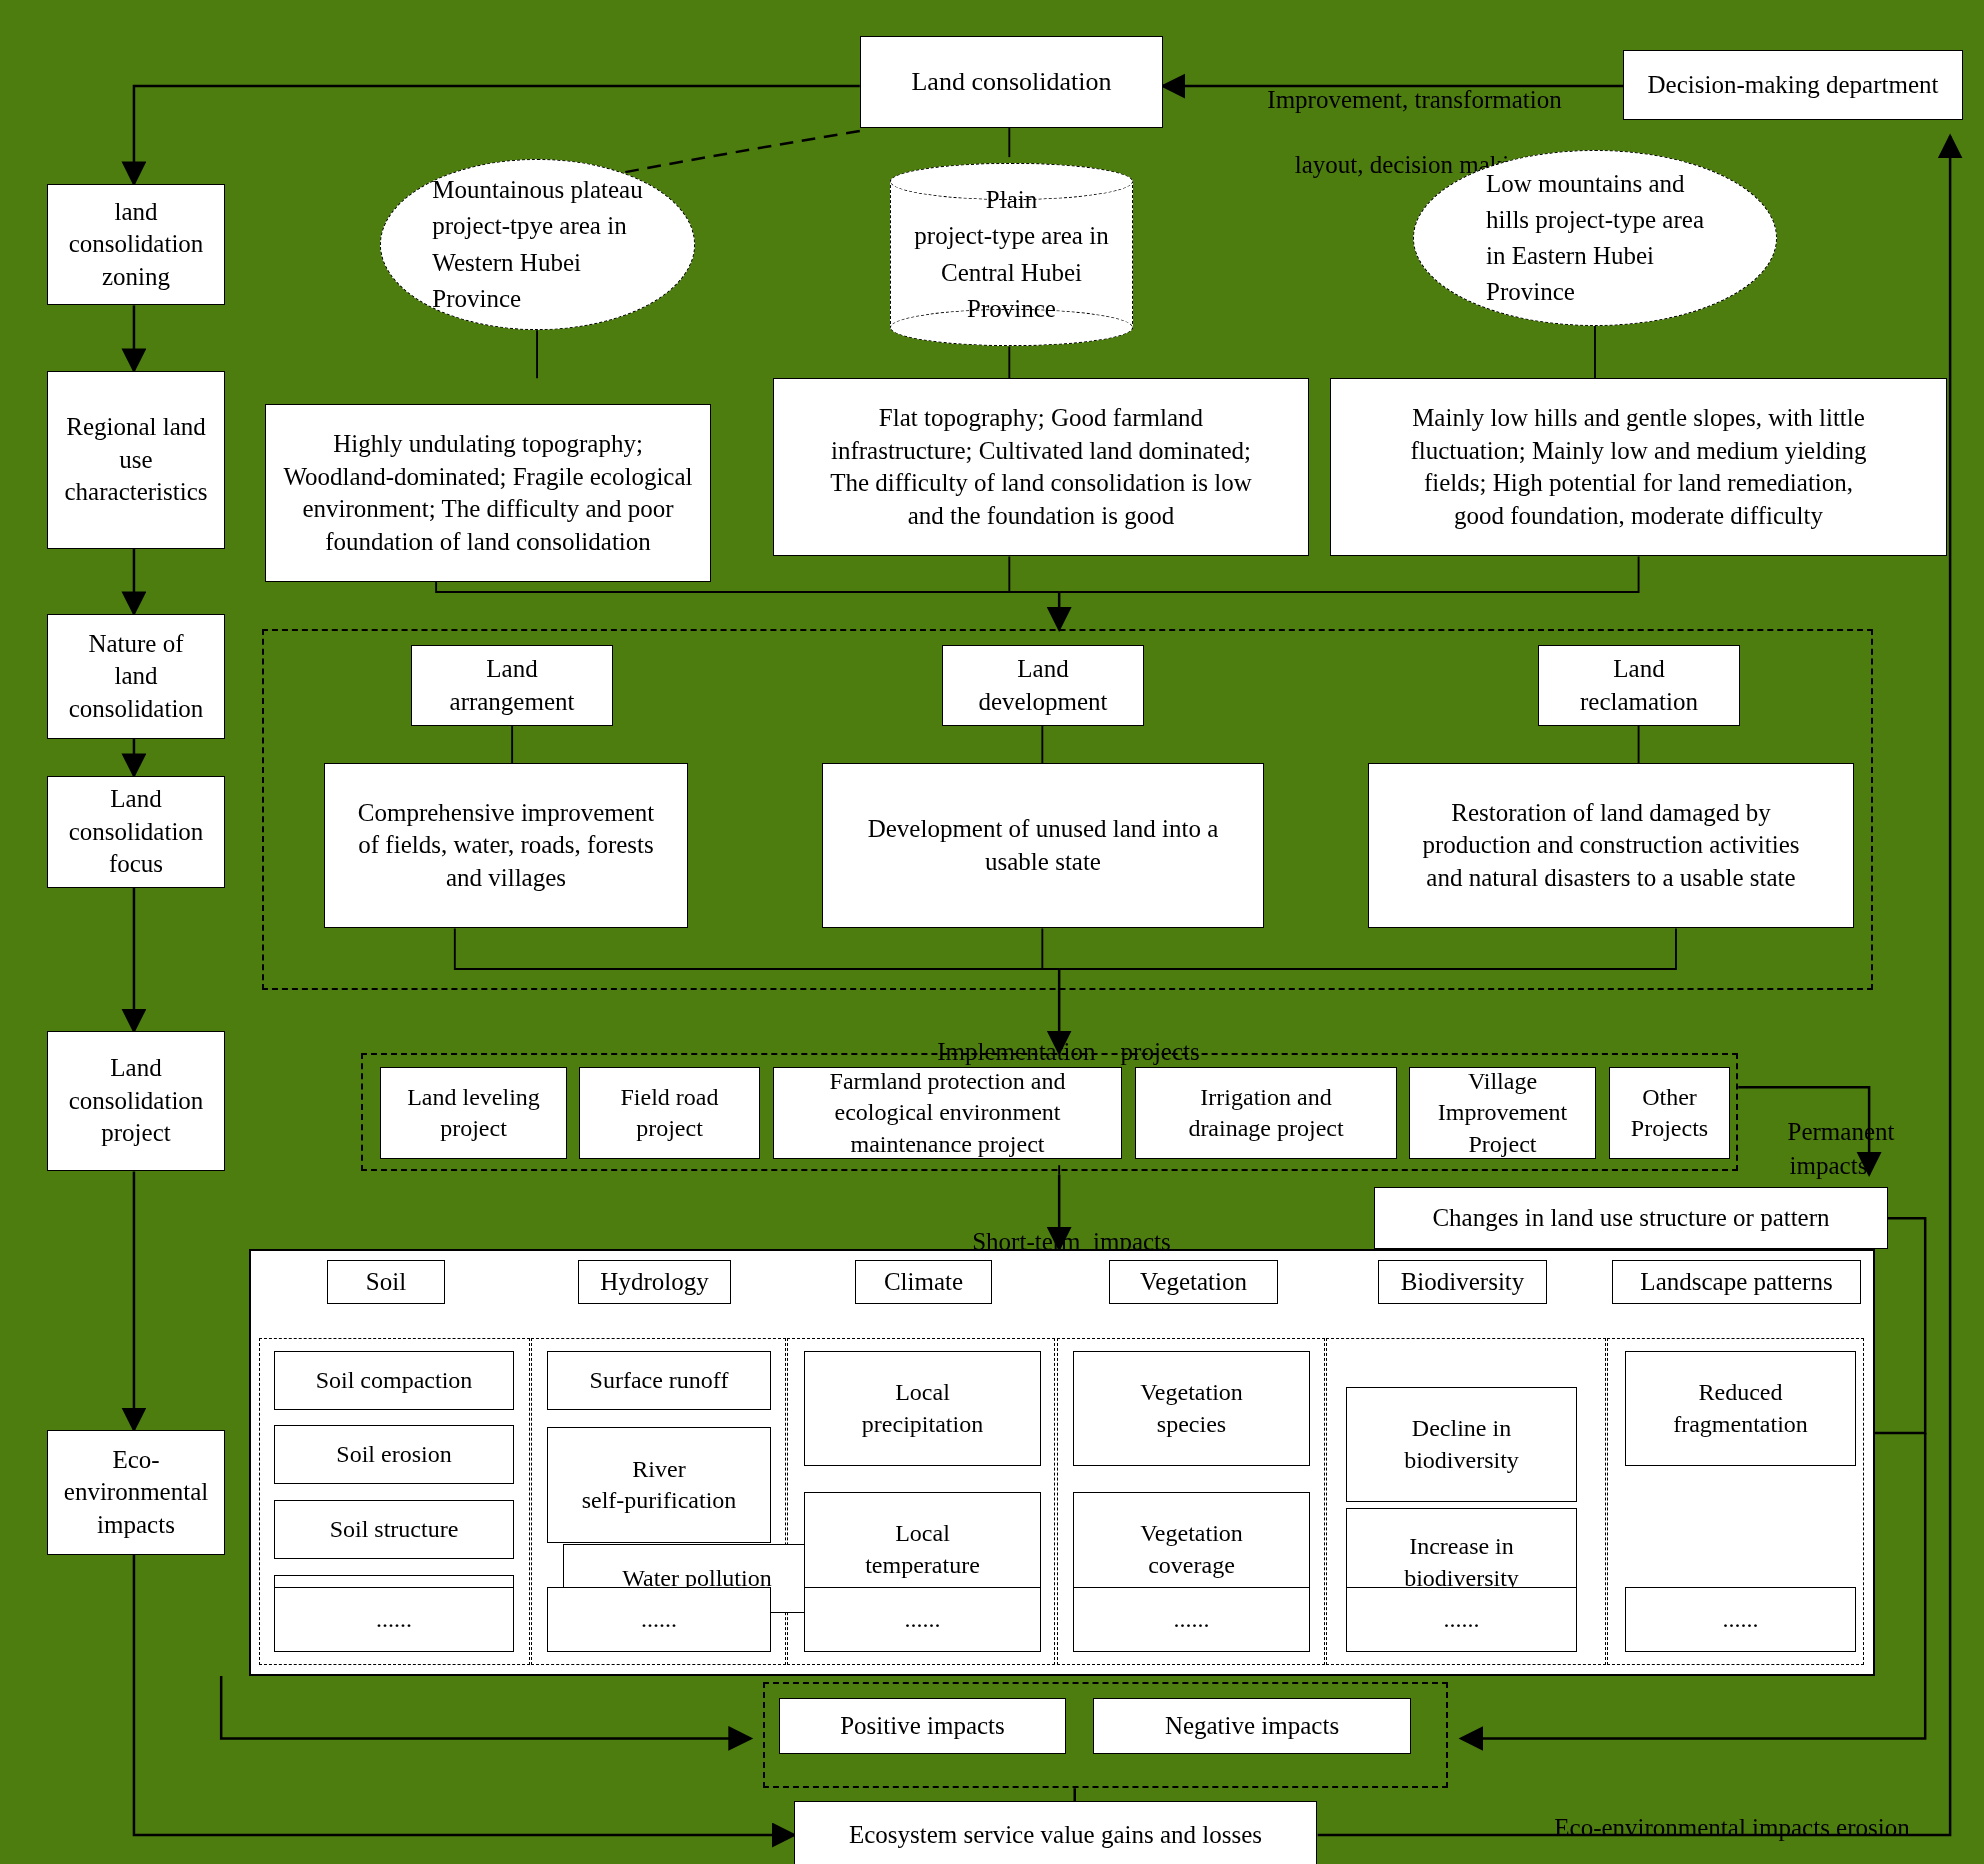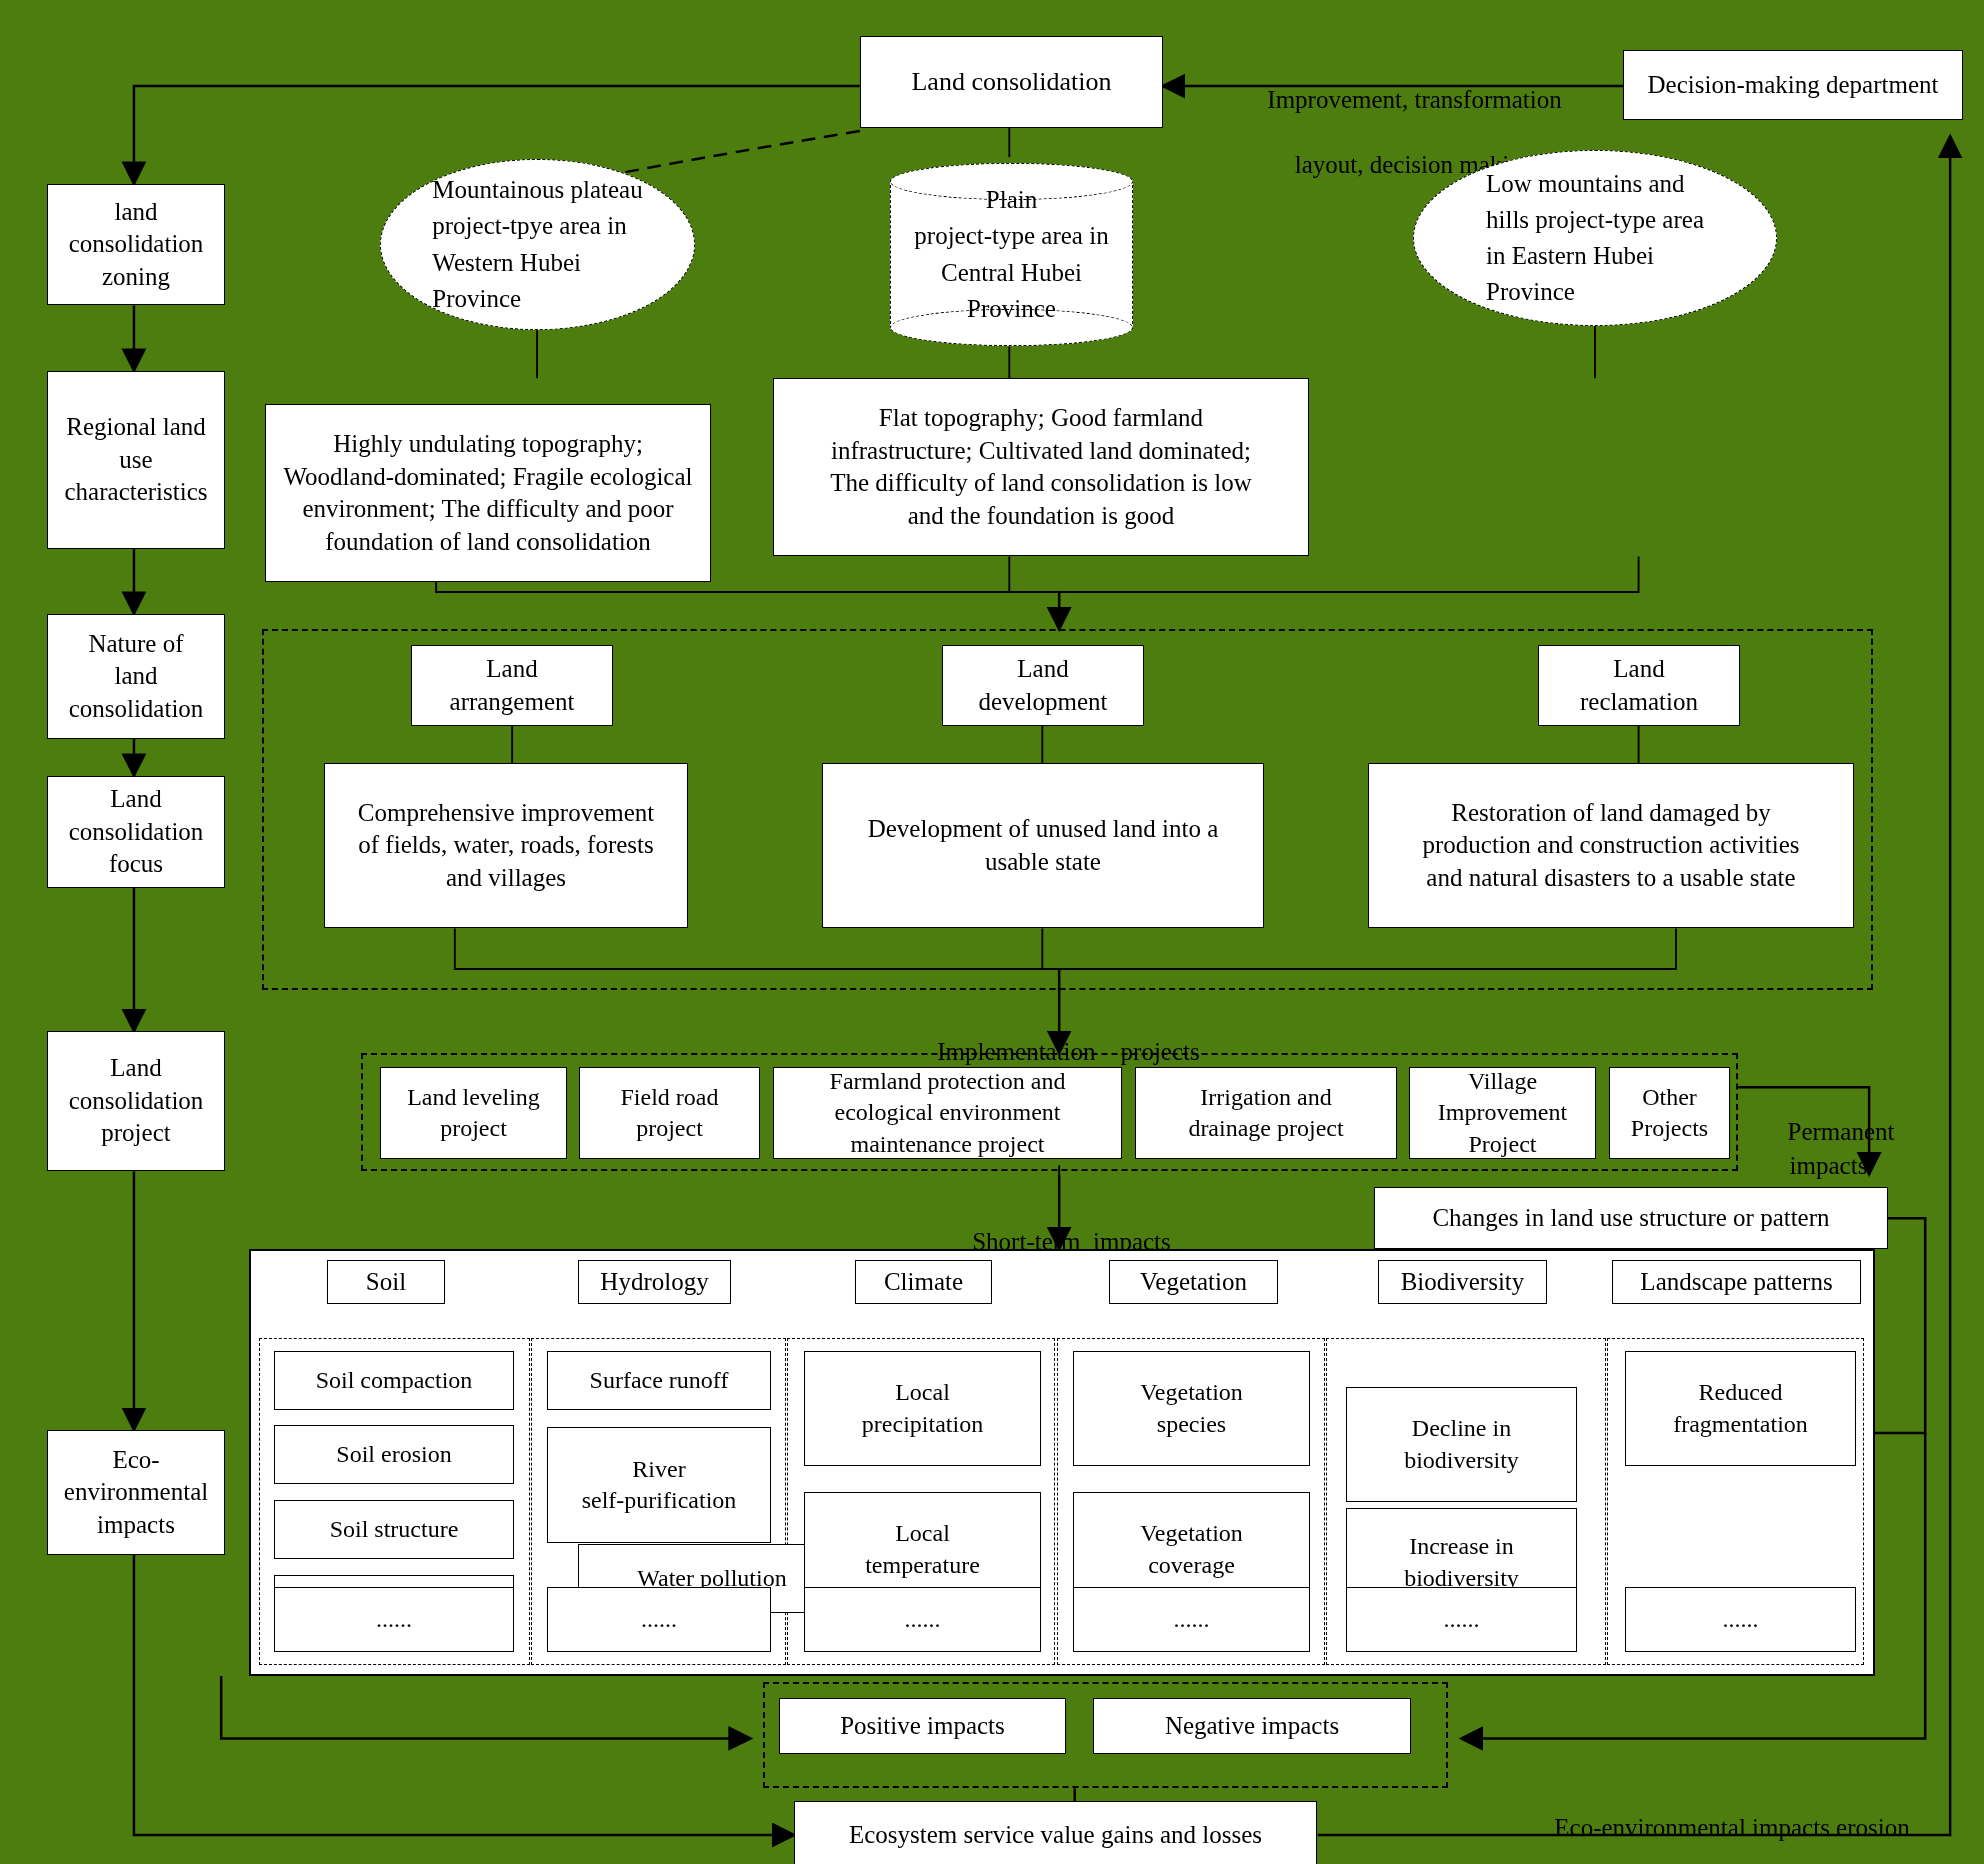--- a/index.html
+++ b/index.html
@@ -172,20 +172,26 @@
 Woodland-dominated; Fragile ecological
 environment; The difficulty and poor
 foundation of land consolidation</span>
   </div>
   <div class="box f40" style="left:773px;top:378px;width:536px;height:178px;">
     <span style="white-space:pre-line;">Flat topography; Good farmland
 infrastructure; Cultivated land dominated;
 The difficulty of land consolidation is low
 and the foundation is good</span>
   </div>
+  <div class="box f40" style="left:1330px;top:378px;width:617px;height:178px;">
+    <span style="white-space:pre-line;">Mainly low hills and gentle slopes, with little
+fluctuation; Mainly low and medium yielding
+fields; High potential for land remediation,
+good foundation, moderate difficulty</span>
+  </div>
 
   <div class="dashbox" style="left:262px;top:629px;width:1611px;height:361px;"></div>
 
   <div class="box f40" style="left:411px;top:645px;width:202px;height:81px;">
     <span style="white-space:pre-line;">Land
 arrangement</span>
   </div>
   <div class="box f40" style="left:942px;top:645px;width:202px;height:81px;">
     <span style="white-space:pre-line;">Land
 development</span>
@@ -297,21 +303,21 @@
     <span style="white-space:pre-line;">Soil quality</span>
     </div>
 
   <div class="box thin f38" style="left:547px;top:1351px;width:224px;height:59px;">
     <span style="white-space:pre-line;">Surface runoff</span>
     </div>
   <div class="box thin f38" style="left:547px;top:1427px;width:224px;height:116px;">
     <span style="white-space:pre-line;">River
 self-purification</span>
     </div>
-  <div class="box thin f38" style="left:578px;top:1544px;width:268px;height:69px;">
+  <div class="box thin f38" style="left:563px;top:1544px;width:268px;height:69px;">
     <span style="white-space:pre-line;">Water pollution</span>
     </div>
 
   <div class="box thin f38" style="left:804px;top:1351px;width:237px;height:115px;">
     <span style="white-space:pre-line;">Local
 precipitation</span>
     </div>
   <div class="box thin f38" style="left:804px;top:1492px;width:237px;height:115px;">
     <span style="white-space:pre-line;">Local
 temperature</span>

